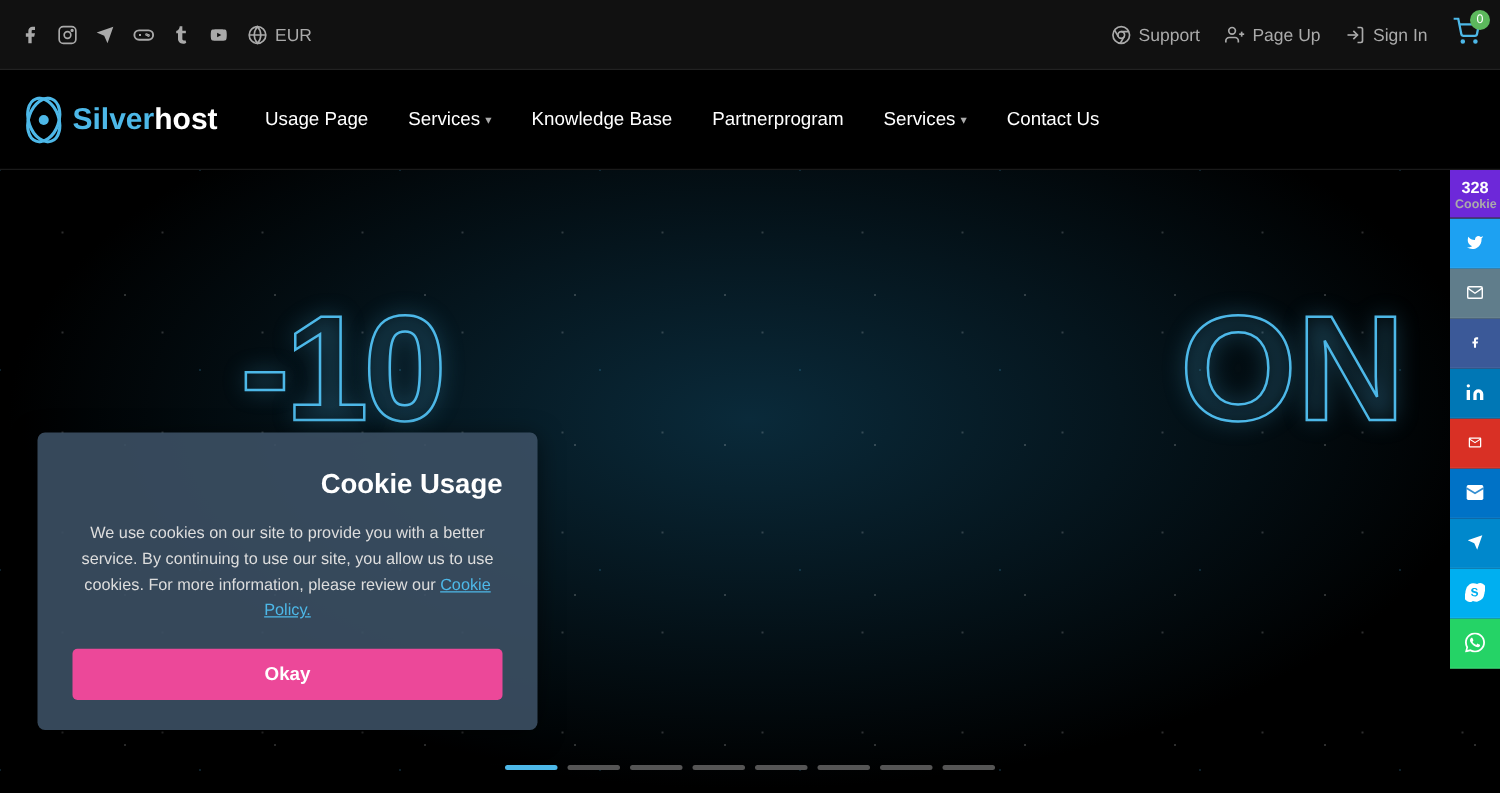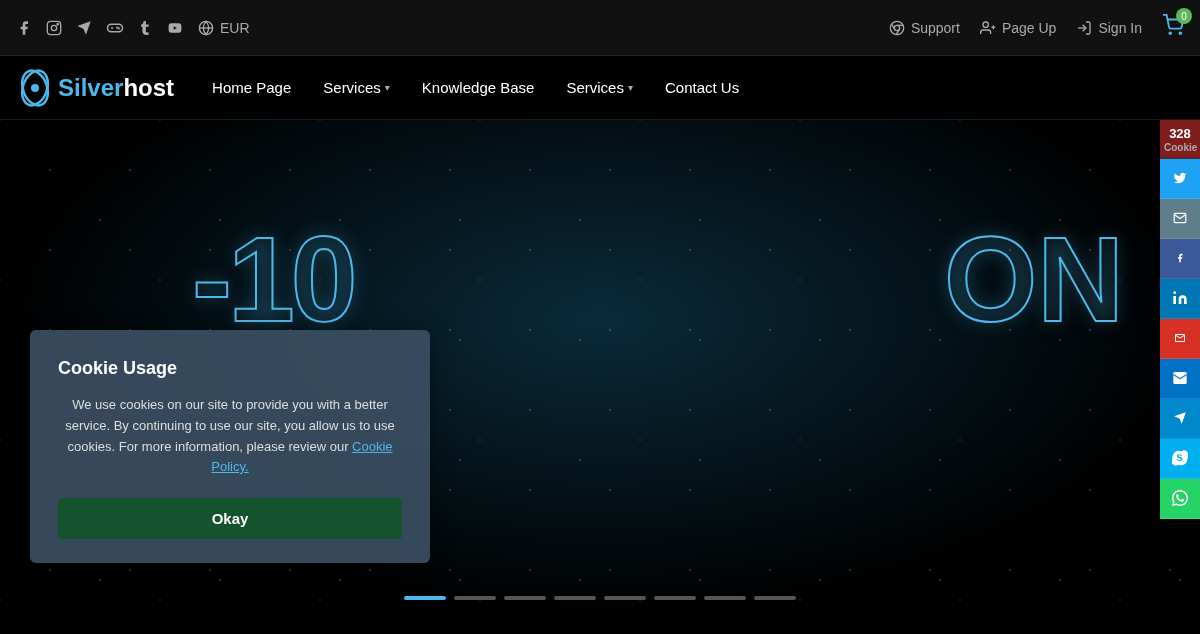--- a/index.html
+++ b/index.html
@@ -51,21 +51,21 @@
       color: #fff;
       font-size: 10px;
       border-radius: 50%;
       width: 16px; height: 16px;
       display: flex; align-items: center; justify-content: center;
     }
 
     
     .nav-bar {
       background: #000;
-      height: 64px;
+      height: 80px;
       display: flex;
       align-items: center;
       padding: 0 16px;
       border-bottom: 1px solid #1a1a1a;
     }
     .logo {
       display: flex; align-items: center; gap: 4px;
       margin-right: 24px;
       cursor: pointer;
     }
@@ -150,21 +150,21 @@
     .share-panel {
       position: absolute;
       right: 0;
       top: 0;
       width: 40px;
       display: flex;
       flex-direction: column;
       z-index: 10;
     }
     .share-count {
-      background: #7f1d1d;
+      background: #6d28d9;
       color: #fff;
       text-align: center;
       padding: 6px 4px 4px;
       font-size: 13px;
       font-weight: bold;
       line-height: 1.2;
       border-bottom: 1px solid #333;
     }
     .share-count .shares-label { font-size: 10px; color: #aaa; }
     .share-btn {
@@ -192,38 +192,38 @@
       top: 210px;
       width: 400px;
       background: rgba(60, 80, 100, 0.9);
       border-radius: 6px;
       padding: 28px 28px 24px;
       z-index: 20;
       color: #fff;
       box-shadow: 0 4px 20px rgba(0,0,0,0.5);
     }
     .cookie-title {
-      font-size: 18px;
+      font-size: 22px;
       font-weight: bold;
-      text-align: left;
+      text-align: right;
       margin-bottom: 16px;
     }
     .cookie-text {
       font-size: 13px;
       color: #ddd;
       text-align: center;
       line-height: 1.6;
       margin-bottom: 20px;
     }
     .cookie-link { color: #4db8e8; text-decoration: underline; cursor: pointer; }
     .cookie-ok-btn {
       display: block;
       width: 100%;
       padding: 12px;
-      background: #14532d;
+      background: #ec4899;
       color: #fff;
       font-size: 15px;
       font-weight: bold;
       border: none;
       border-radius: 4px;
       cursor: pointer;
       text-align: center;
     }
   </style>
 </head>
@@ -322,28 +322,31 @@
       <ellipse cx="19" cy="19" rx="12" ry="18" fill="none" stroke="#4db8e8" stroke-width="2.5" transform="rotate(-20 19 19)"></ellipse>
       <ellipse cx="19" cy="19" rx="12" ry="18" fill="none" stroke="#4db8e8" stroke-width="2.5" transform="rotate(20 19 19)"></ellipse>
       <circle cx="19" cy="19" r="4" fill="#4db8e8"></circle>
     </svg>
     <span>
       <span class="logo-text-silver">Silver</span><span class="logo-text-host">host</span>
     </span>
   </div>
   <div class="nav-items">
     <div class="nav-item">
-      <span>Home Page</span>
+      <span>Usage Page</span>
     </div>
     <div class="nav-item">
       <span>Services</span>
       <span class="nav-chevron">▾</span>
     </div>
     <div class="nav-item">
       <span>Knowledge Base</span>
+    </div>
+    <div class="nav-item">
+      <span>Partnerprogram</span>
     </div>
     <div class="nav-item">
       <span>Services</span>
       <span class="nav-chevron">▾</span>
     </div>
     <div class="nav-item">
       <span>Contact Us</span>
     </div>
   </div>
 </div>

